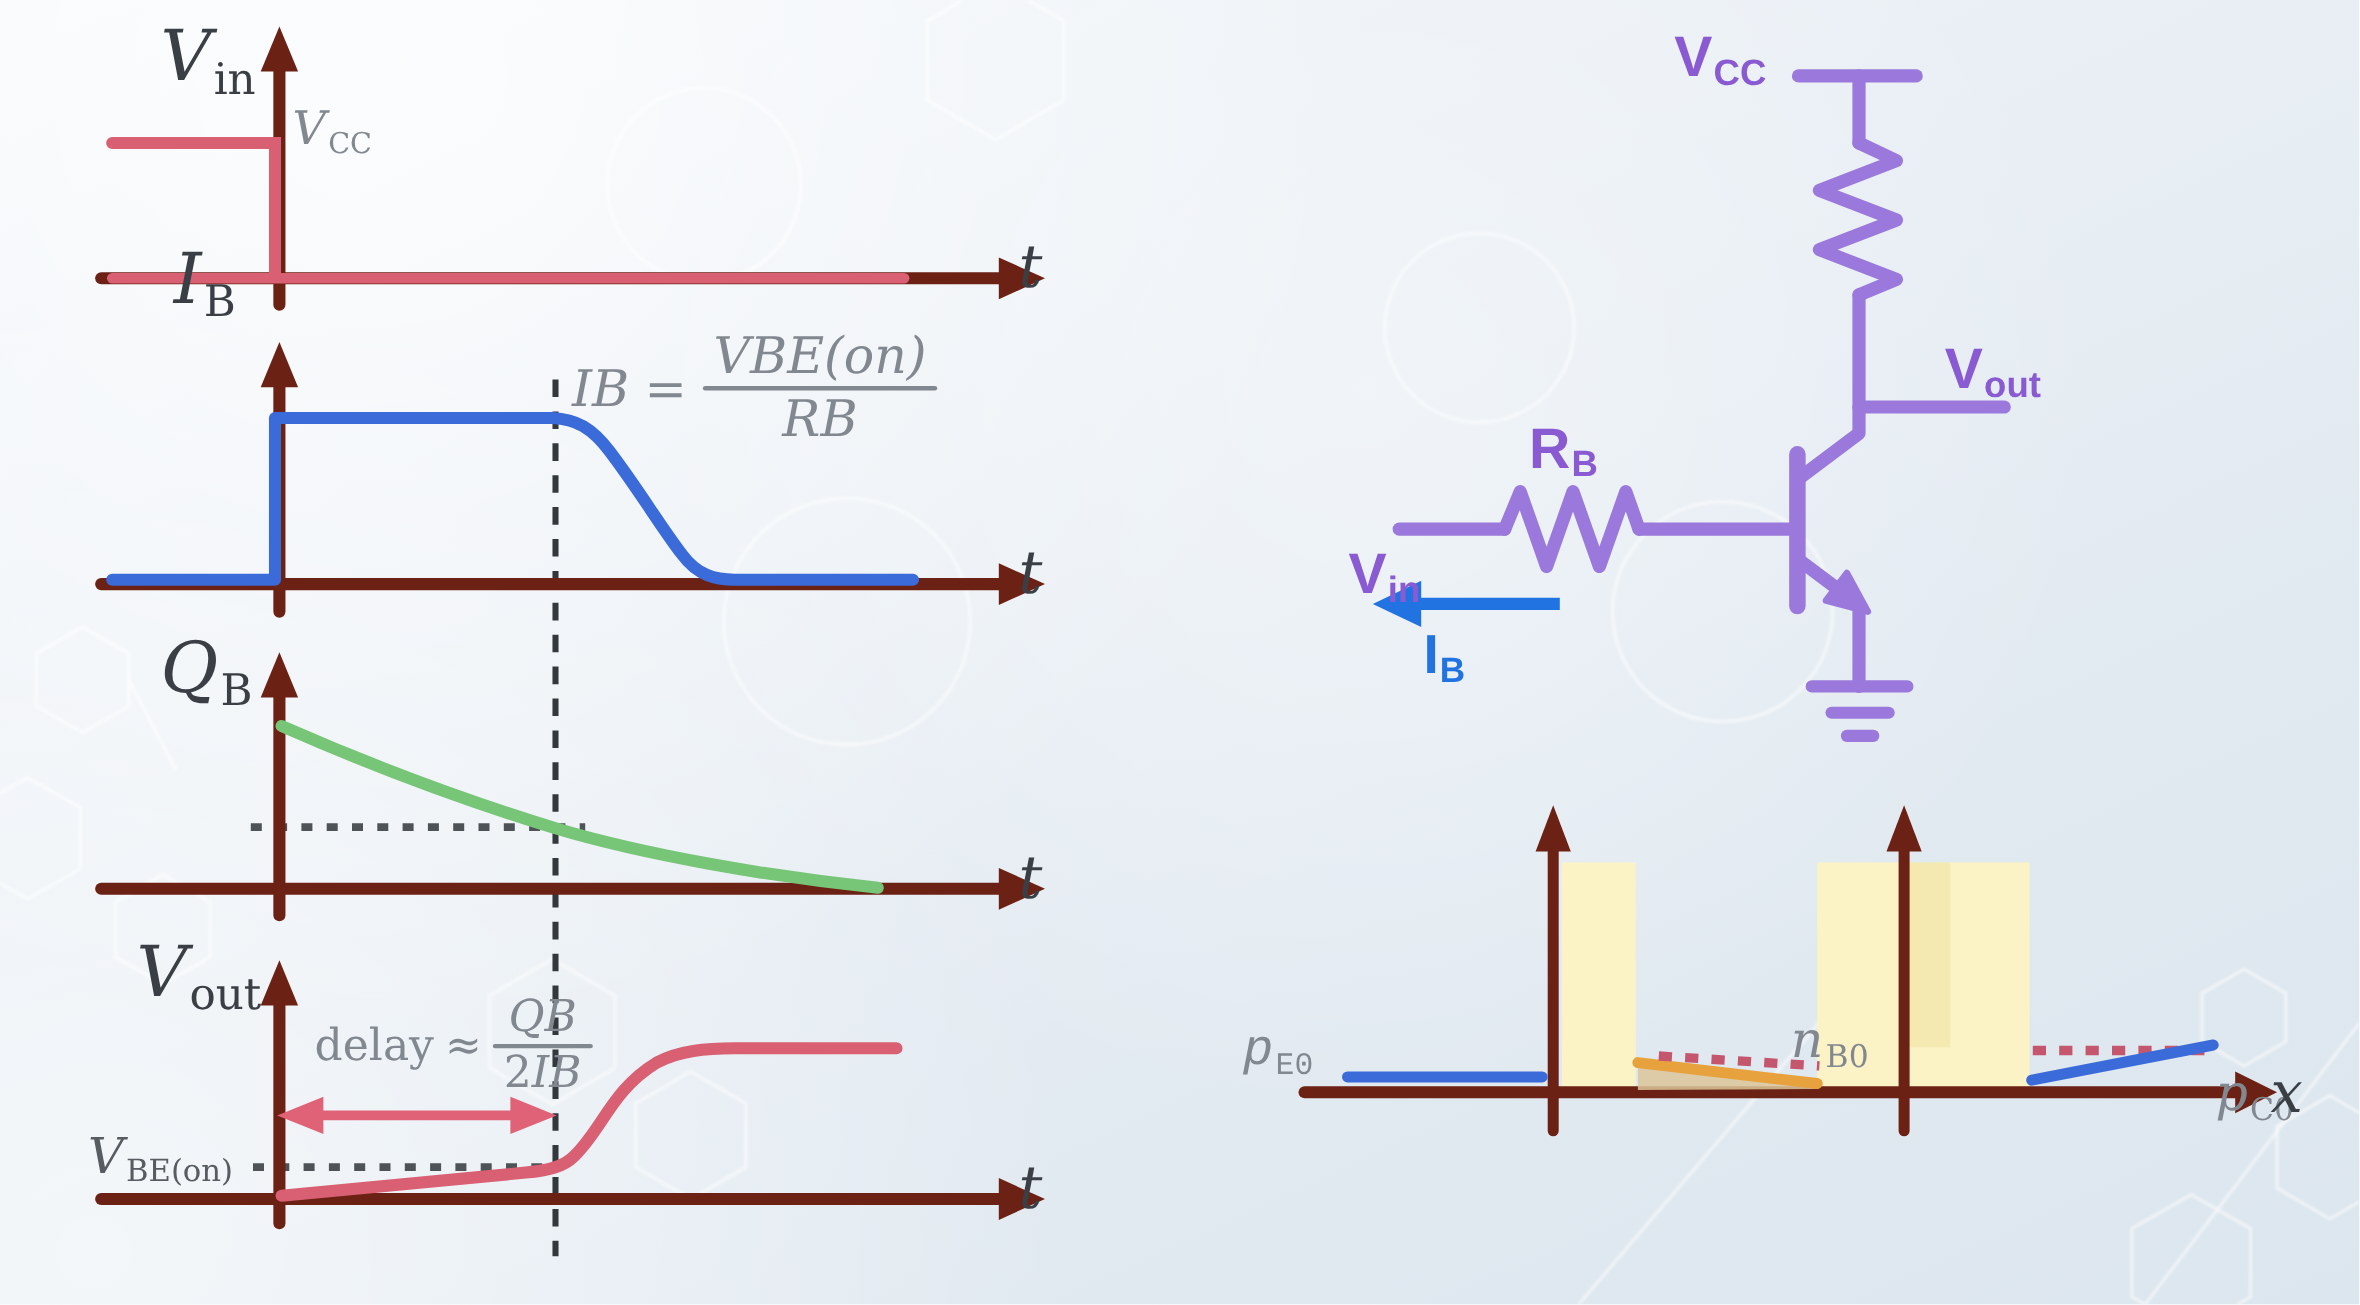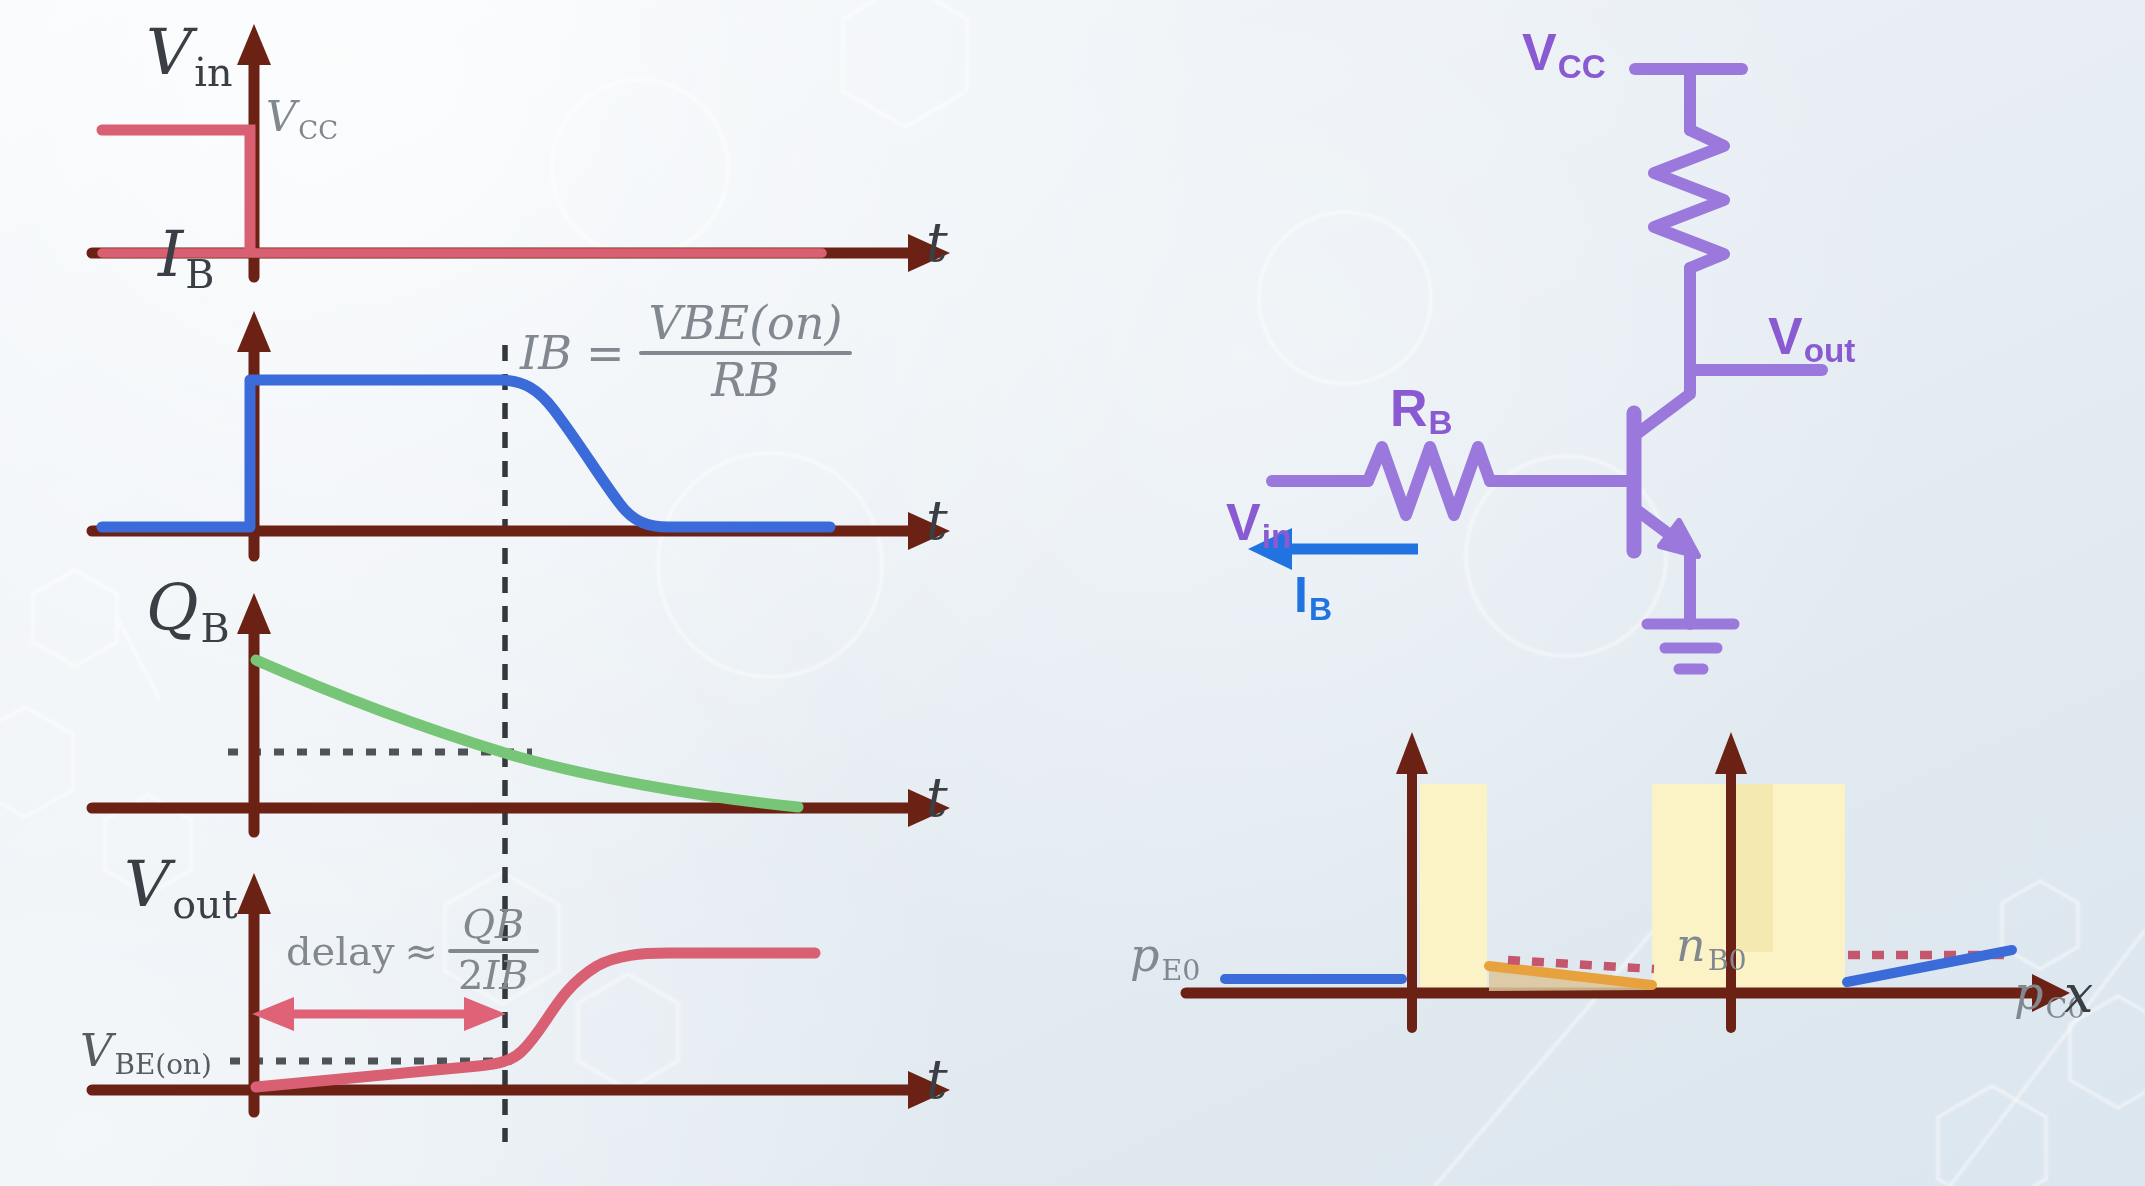--- a/index.html
+++ b/index.html
@@ -215,23 +215,23 @@
   <div class="clabel" style="left:1768px;top:310px;">
     <span>V</span><span class="sub">out</span>
   </div>
   <div class="clabel" style="left:1226px;top:496px;">
     <span>V</span><span class="sub">in</span>
   </div>
   <div class="clabel bluetxt" style="left:1294px;top:570px;font-size:50px;">
     <span>I</span><span class="sub">B</span>
   </div>
 
-  <div class="lbl small46 graytxt" style="left:1130px;top:932px;">
+  <div class="lbl small46 graytxt" style="left:1130px;top:932px;font-family:Liberation Mono, monospace;">
     <span>p</span><span class="sub">E0</span>
   </div>
-  <div class="lbl small46 graytxt" style="left:1628px;top:922px;margin-left:48px;">
+  <div class="lbl small46 graytxt" style="left:1628px;top:922px;">
     <span>n</span><span class="sub">B0</span>
   </div>
   <div class="lbl small46 graytxt" style="left:2014px;top:970px;">
     <span>p</span><span class="sub">C0</span>
   </div>
   <div class="lbl" style="left:2064px;top:968px;font-size:52px;">x</div>
 </div>
 
 </body></html>

